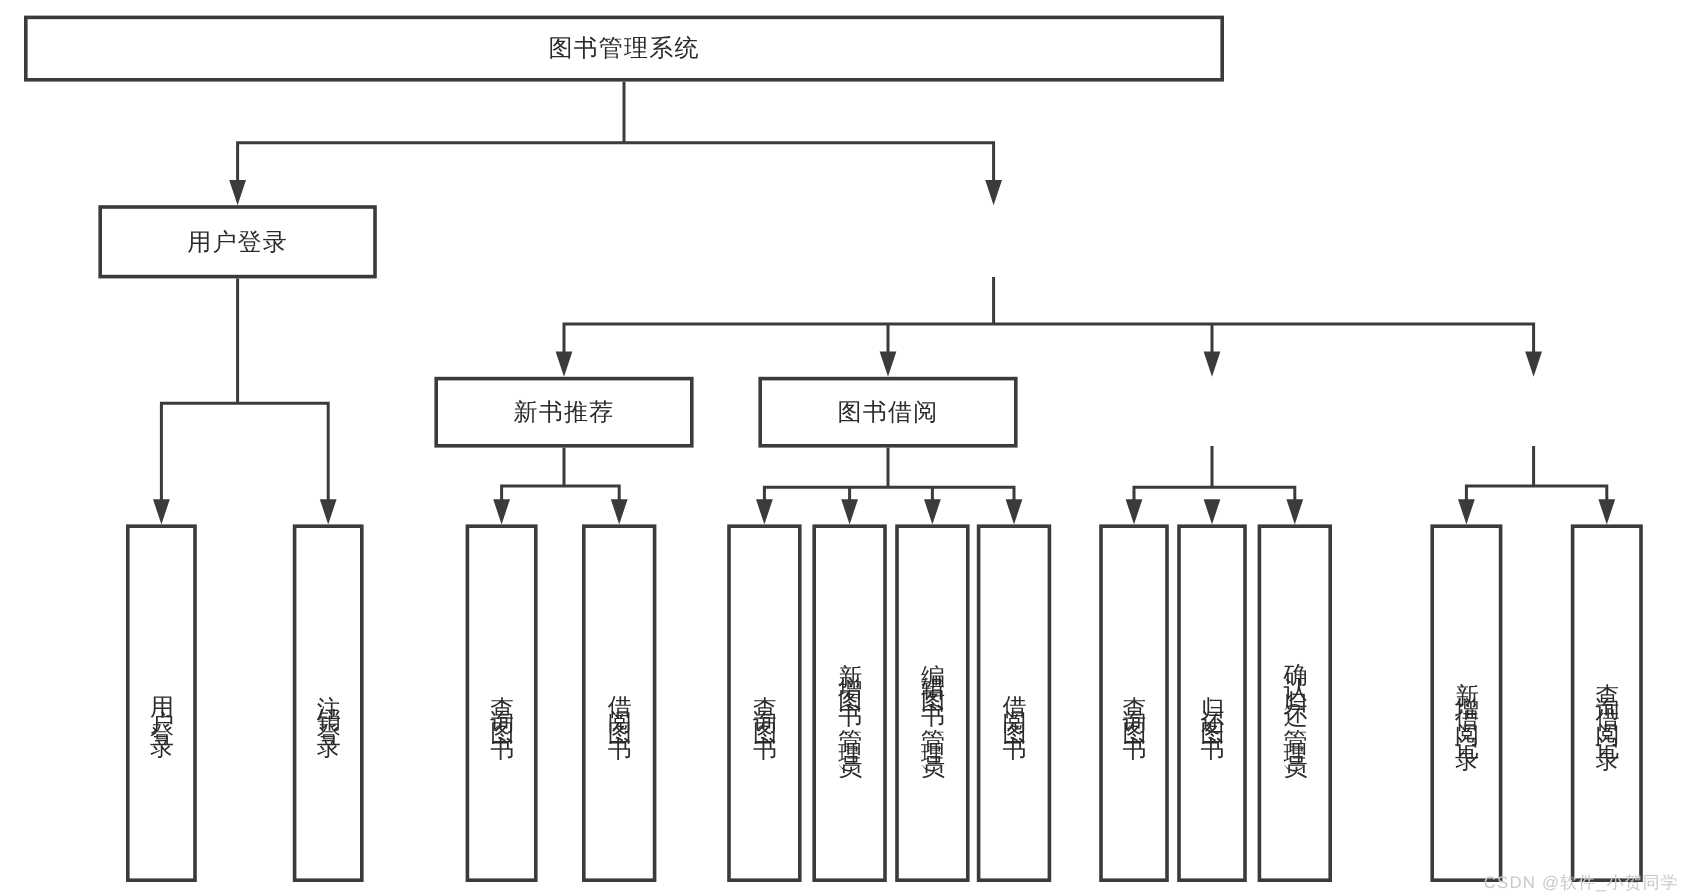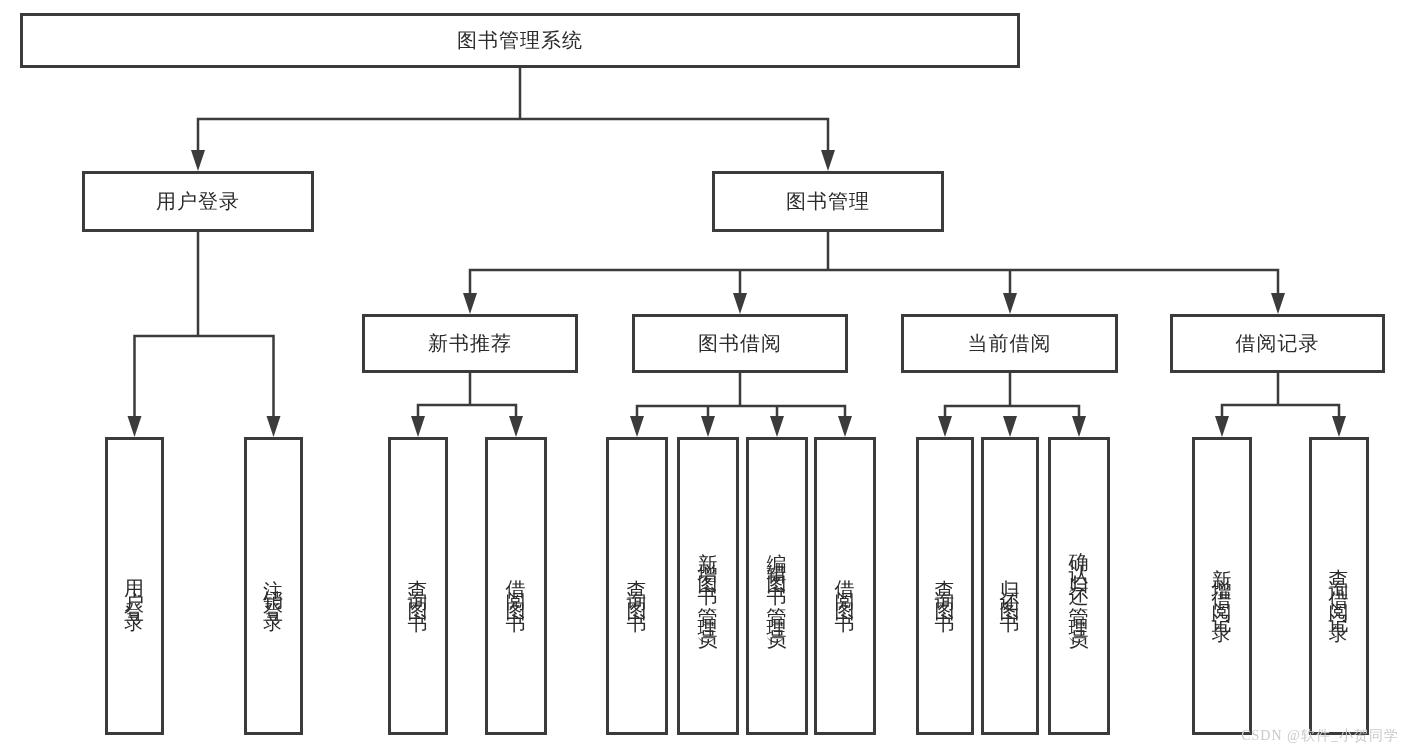--- a/index.html
+++ b/index.html
@@ -7,21 +7,21 @@
     --text: #2b2b2b;
     --watermark: #c9c9c9;
     --background: #ffffff;
   }
   html, body { margin: 0; padding: 0; background: var(--background); }
   #canvas {
     position: relative;
     width: 1405px;
     height: 747px;
     background: var(--background);
-    font-family: Liberation Serif, serif;
+    font-family: Liberation Sans, sans-serif;
     overflow: hidden;
   }
   #connectors {
     position: absolute;
     left: 0; top: 0;
     width: 1405px; height: 747px;
   }
   .cline { stroke: var(--line); stroke-width: 2.5; fill: none; stroke-linecap: square; }
   .carrow { fill: var(--line); stroke: none; }
   .box {
@@ -112,35 +112,26 @@
     </g>
   </svg>
 
   <div class="box h" style="left:20px;top:13px;width:1000px;height:55px">
     <span>图书管理系统</span>
   </div>
 
   <div class="box h" style="left:82px;top:171px;width:232px;height:61px">
     <span>用户登录</span>
   </div>
-  <div class="box h" style="left:712px;top:171px;width:232px;height:61px">
-    <span>图书管理</span>
-  </div>
 
   <div class="box h" style="left:632px;top:314px;width:216px;height:59px">
     <span>图书借阅</span>
   </div>
   <div class="box h" style="left:362px;top:314px;width:216px;height:59px">
     <span>新书推荐</span>
-  </div>
-  <div class="box h" style="left:901px;top:314px;width:217px;height:59px">
-    <span>当前借阅</span>
-  </div>
-  <div class="box h" style="left:1170px;top:314px;width:215px;height:59px">
-    <span>借阅记录</span>
   </div>
 
   <div class="box v" style="left:105px;top:437px;width:59px;height:298px">
     <span>用户登录</span>
   </div>
   <div class="box v" style="left:244px;top:437px;width:59px;height:298px">
     <span>注销登录</span>
   </div>
 
   <div class="box v" style="left:388px;top:437px;width:60px;height:298px">

